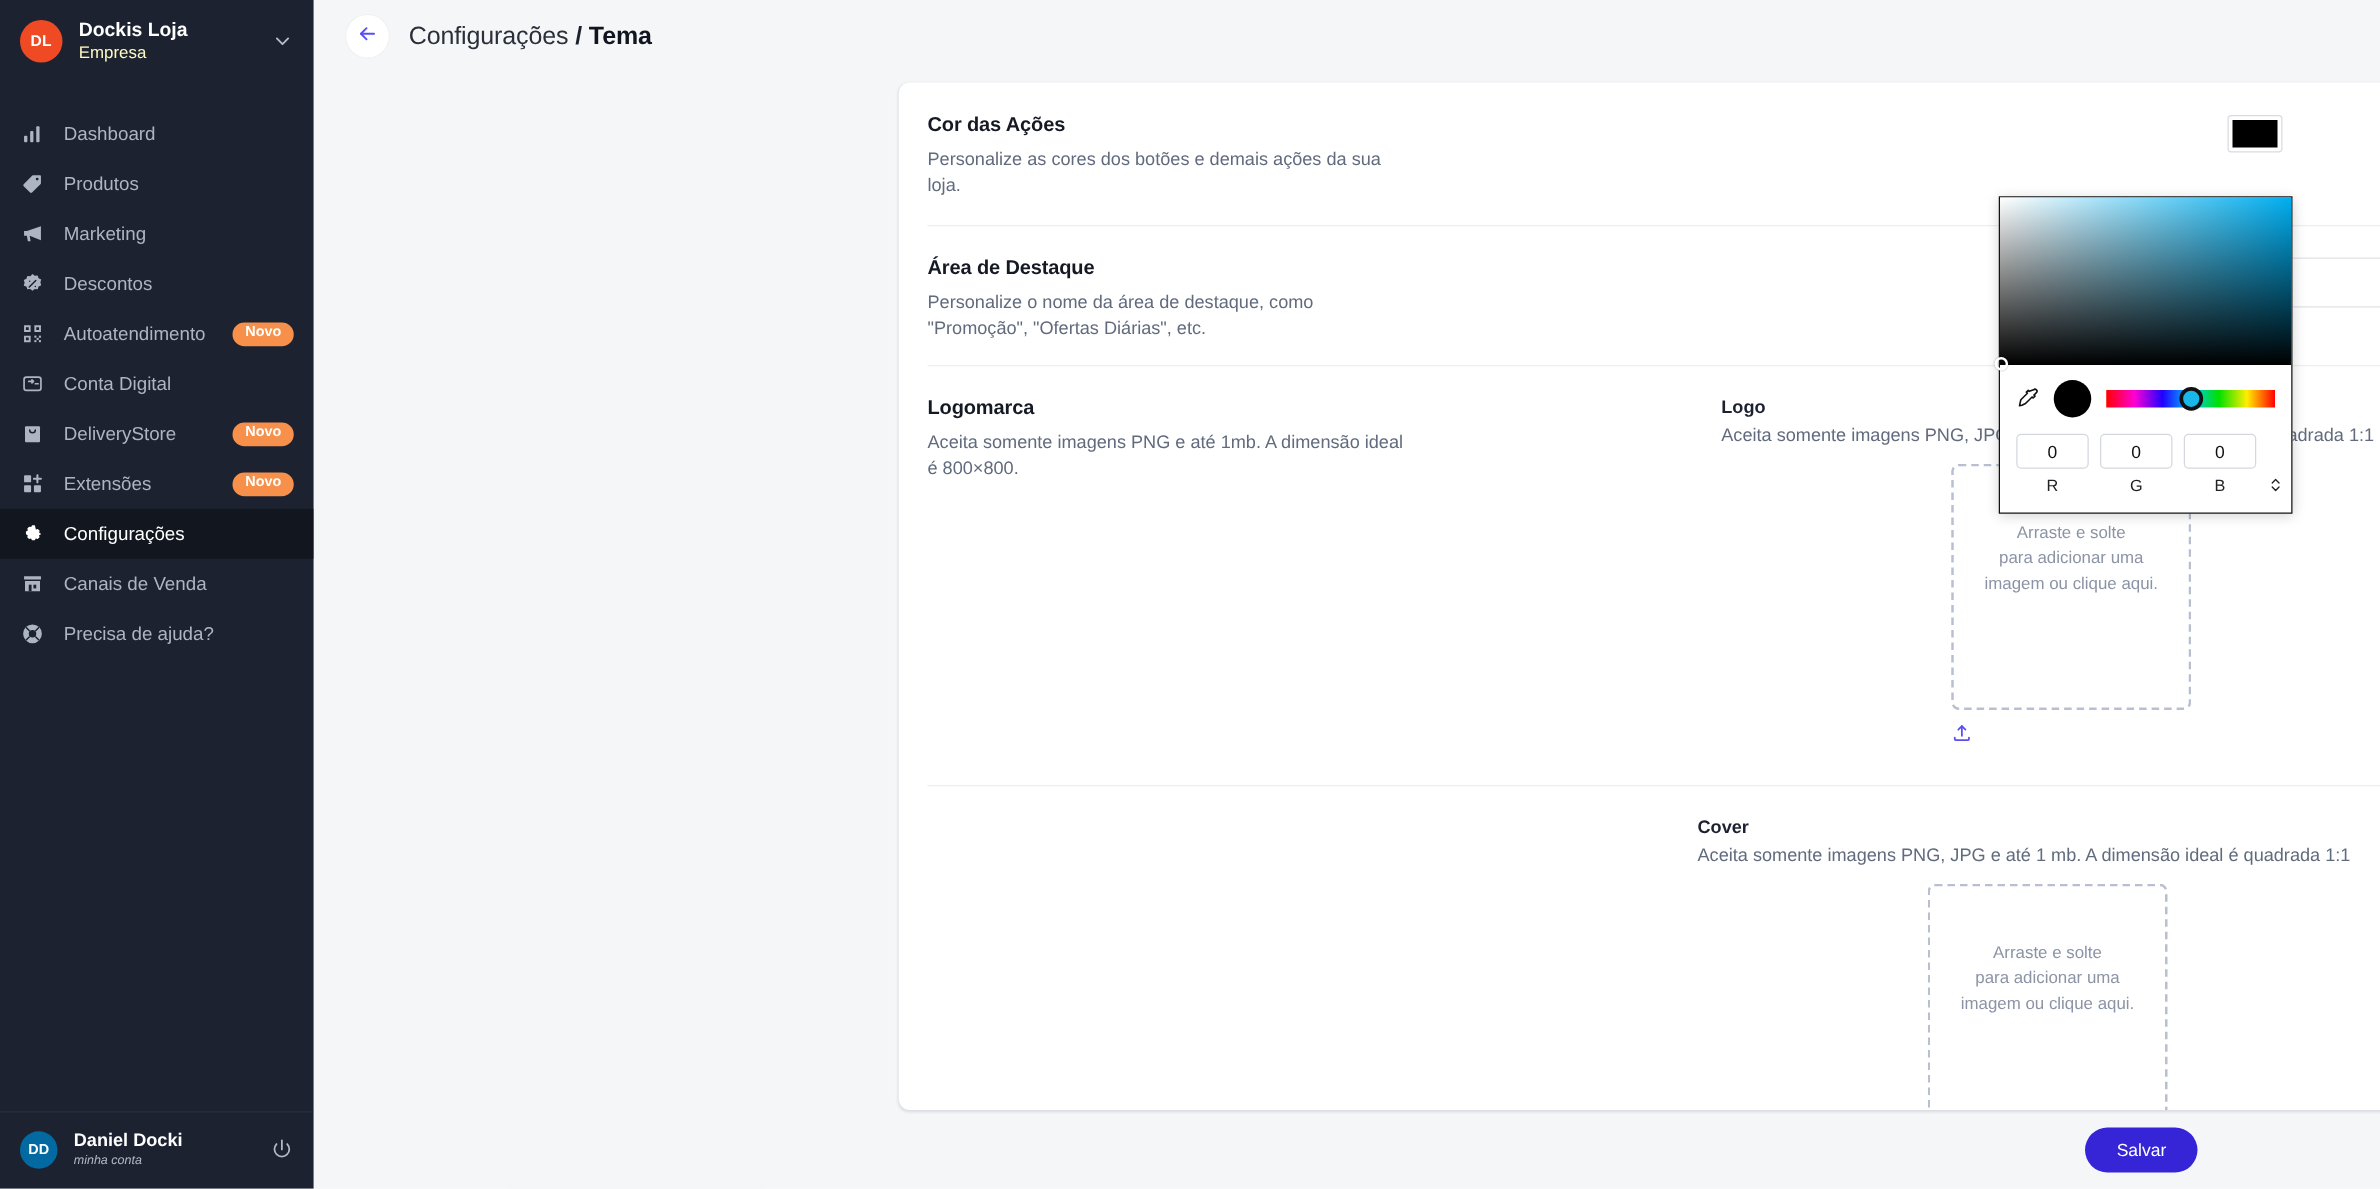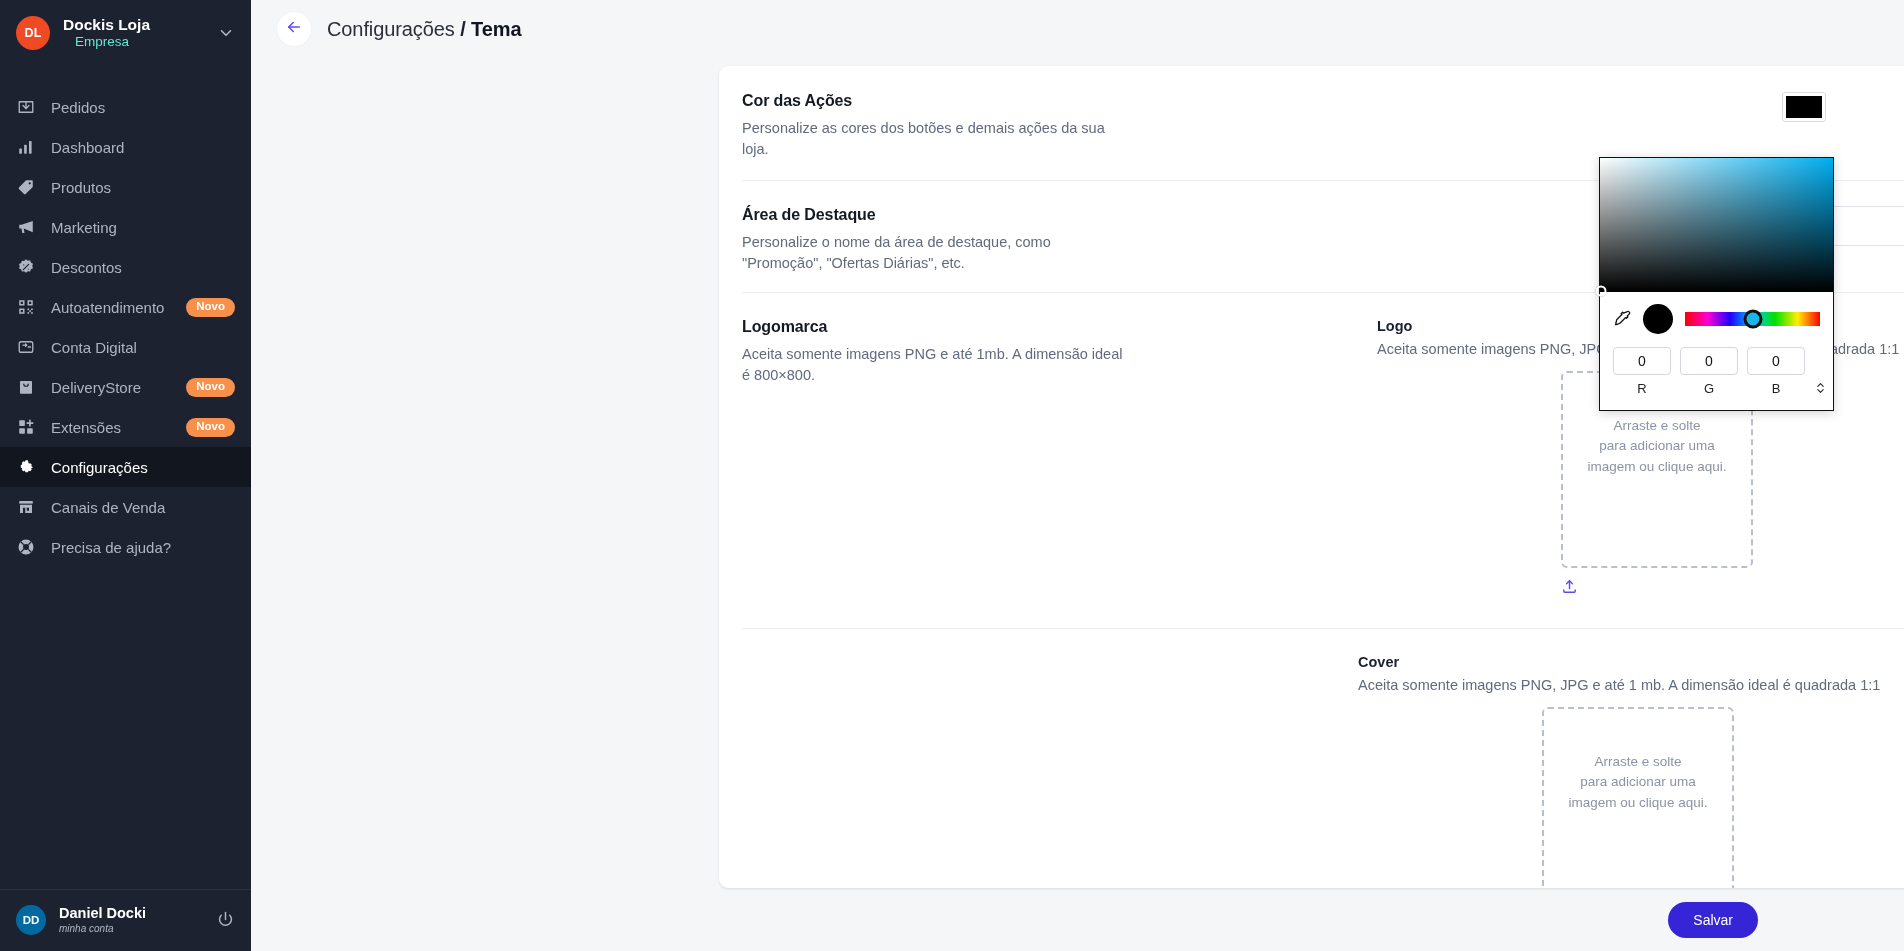--- a/index.html
+++ b/index.html
@@ -26,21 +26,21 @@
   }
   .brand-avatar {
     width: 34px; height: 34px; border-radius: 50%;
     background: #ef4a23; color: #fff;
     font-size: 12.5px; font-weight: bold;
     display: flex; align-items: center; justify-content: center;
     letter-spacing: .2px; flex: 0 0 34px;
   }
   .brand-texts { flex: 1; min-width: 0; line-height: 1.25; }
   .brand-name { color: #ffffff; font-size: 15.5px; font-weight: bold; }
-  .brand-sub { color: #5eead4; font-size: 13.5px; margin-left: 12px; }
+  .brand-sub { color: #fef9c3; font-size: 13.5px; }
   .chev {
     width: 18px; height: 18px; flex: 0 0 18px;
     color: #b6bdc9;
   }
   .nav { margin-top: 22px; display: flex; flex-direction: column; }
   .nav-item {
     display: flex; align-items: center;
     height: 40px; margin: 0 0 0 0;
     padding: 0 16px 0 16px;
     color: #aeb5c2; font-size: 15px;
@@ -250,30 +250,20 @@
       </div>
       <span class="chev">
         <svg viewBox="0 0 24 24" fill="none" stroke="currentColor" stroke-width="2" stroke-linecap="round" stroke-linejoin="round" width="18" height="18">
             <polyline points="6 9 12 15 18 9"></polyline>
           </svg>
       </span>
     </div>
 
     <nav class="nav">
 
-      <div class="nav-item">
-        <span class="ico">
-          <svg viewBox="0 0 24 24" fill="none" stroke="currentColor" stroke-width="1.8" stroke-linecap="round" stroke-linejoin="round" width="18" height="18">
-              <path d="M3 5h18v14H3z"></path>
-              <path d="M8 10l4 4 4-4"></path>
-              <path d="M12 6v8"></path>
-            </svg>
-        </span>
-        <span class="lbl">Pedidos</span>
-      </div>
 
       <div class="nav-item">
         <span class="ico">
           <svg viewBox="0 0 24 24" fill="currentColor" width="18" height="18">
               <rect x="3" y="14" width="3.5" height="7" rx="1"></rect>
               <rect x="9.5" y="9" width="3.5" height="12" rx="1"></rect>
               <rect x="16" y="4" width="3.5" height="17" rx="1"></rect>
             </svg>
         </span>
         <span class="lbl">Dashboard</span>

